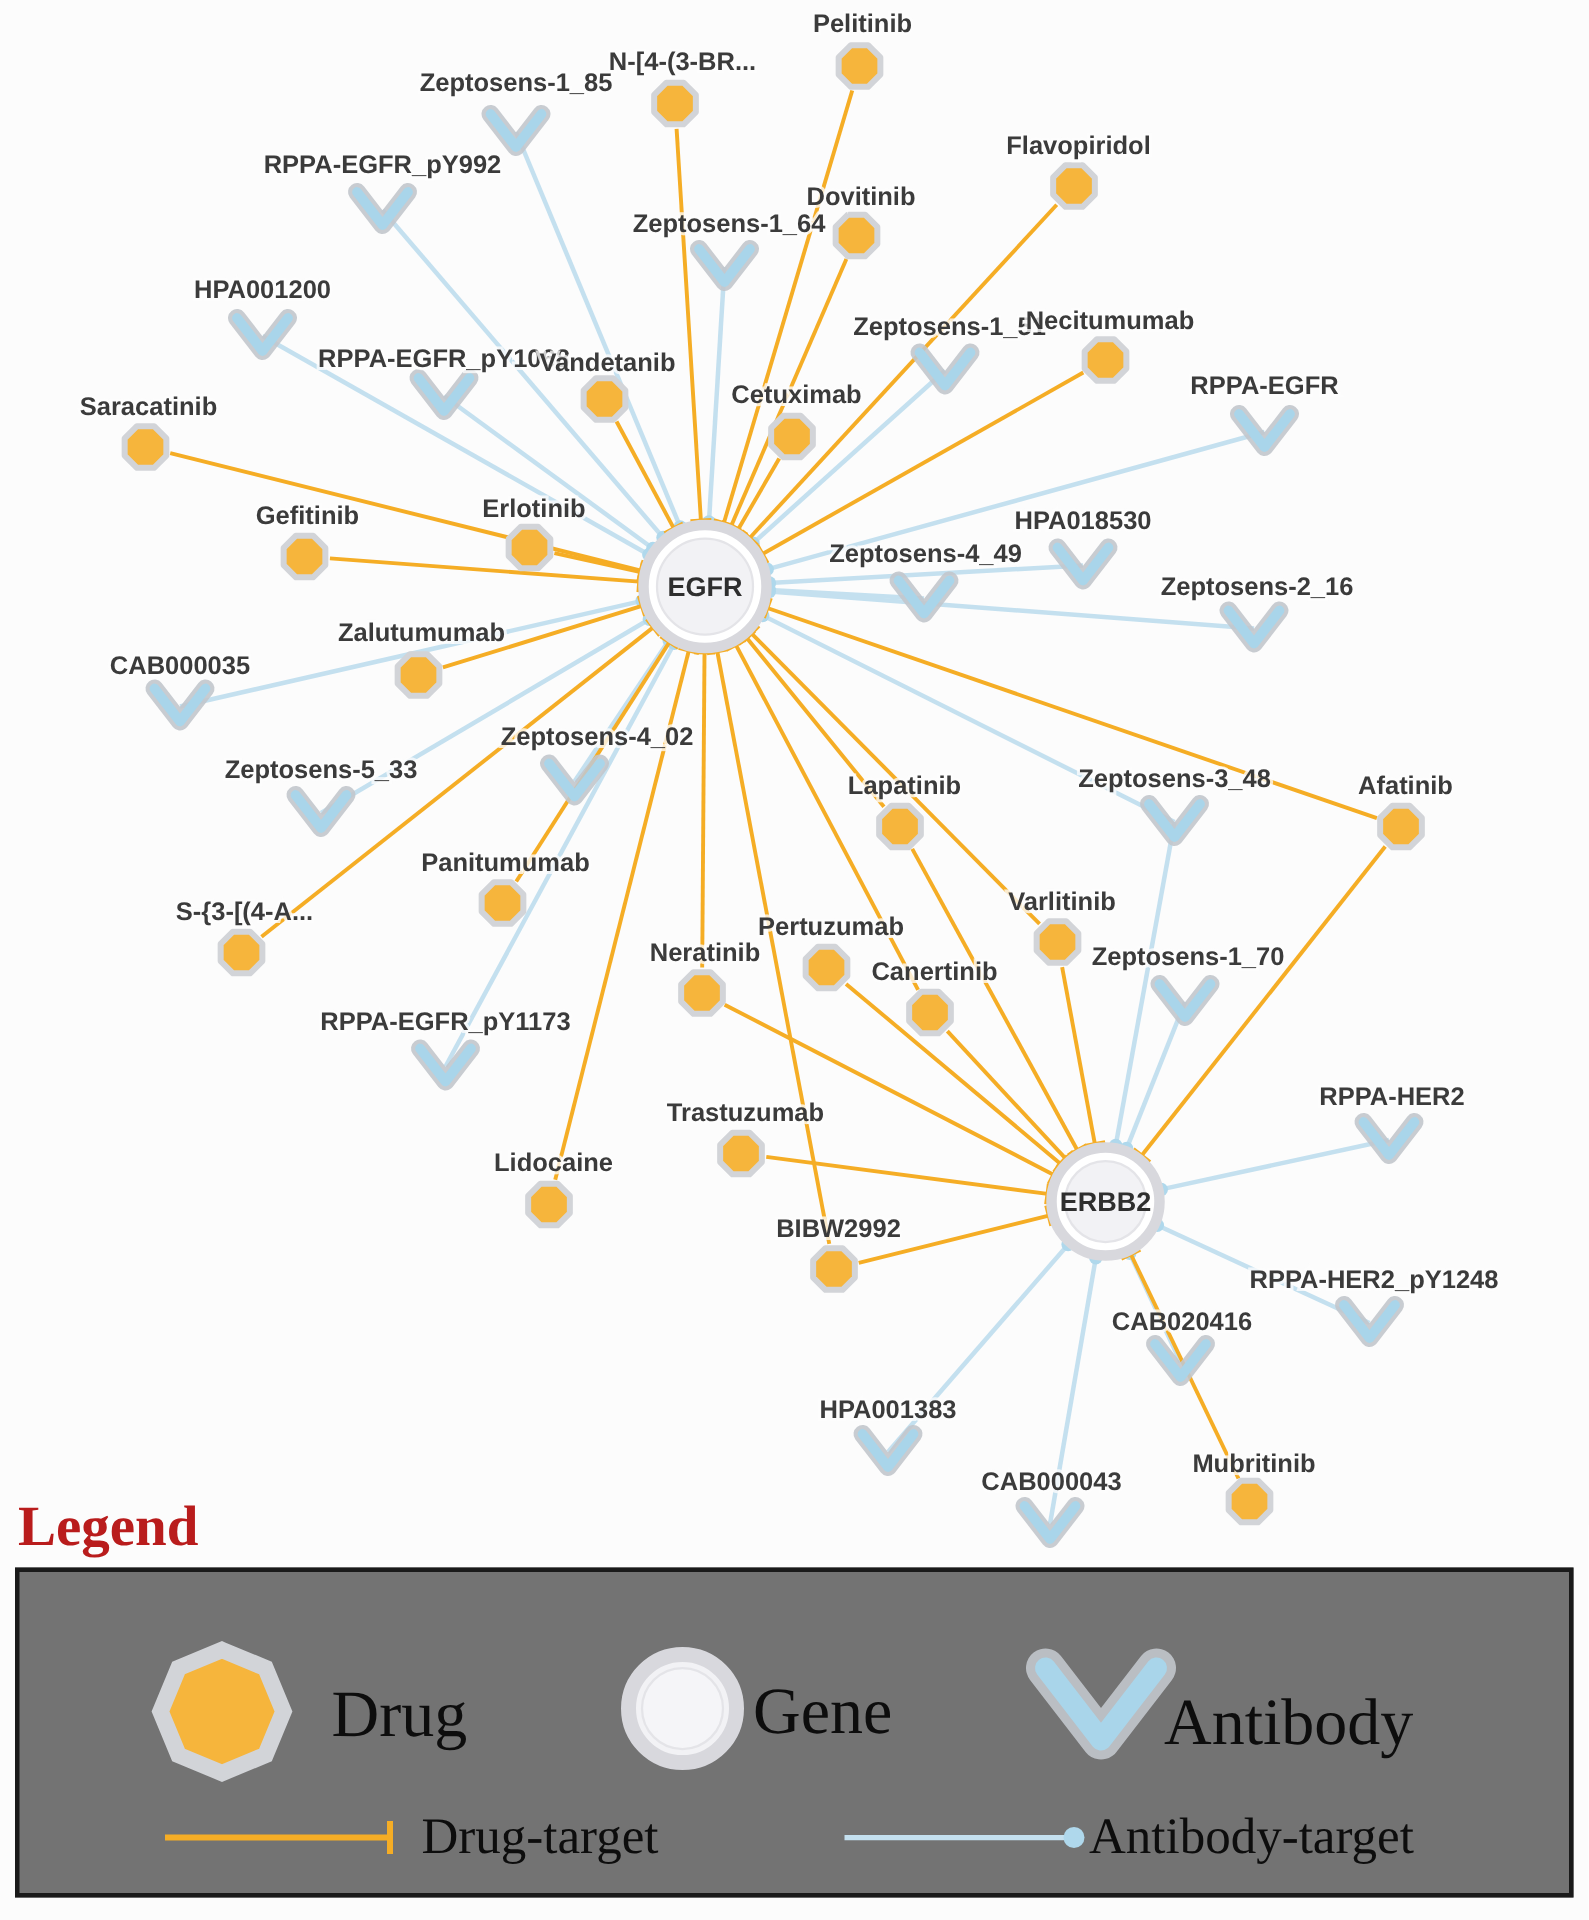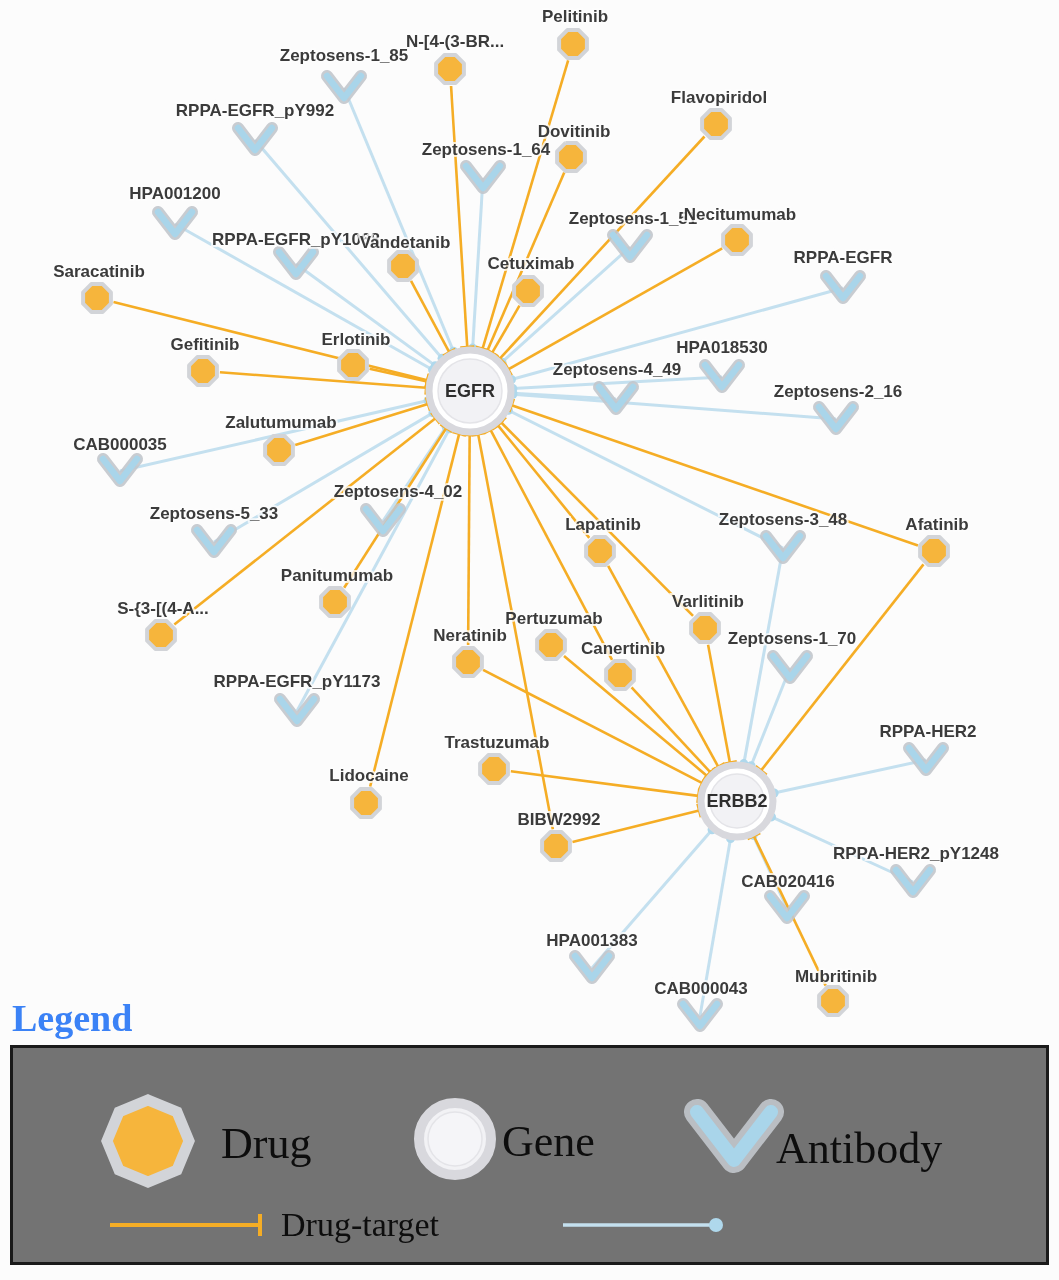--- a/index.html
+++ b/index.html
@@ -4,21 +4,21 @@
 <style>
   html,body{margin:0;padding:0;background:#ffffff;}
   .canvas{position:relative;width:1059px;height:1280px;background:#FCFCFC;overflow:hidden;
           font-family:"Liberation Sans",sans-serif;}
   #network-svg{position:absolute;left:0;top:0;}
   #network-svg text{font-family:"Liberation Sans",sans-serif;font-weight:700;font-size:17px;
           fill:#3b3b3b;text-anchor:middle;paint-order:stroke;stroke:rgba(252,252,252,0.78);
           stroke-width:4px;}
   #network-svg text.gene-label{font-size:18px;fill:#2e2e2e;stroke:none;}
   .legend-title{position:absolute;left:12px;top:996px;font-family:"Liberation Serif",serif;
-          font-weight:700;font-size:38px;color:#3b82f6;}
+          font-weight:700;font-size:38px;color:#b91c1c;}
   .legend-box{position:absolute;left:10px;top:1045px;width:1033px;height:214px;
           border:3px solid #1a1a1a;background:#737373;}
   .legend-box .abs{position:absolute;}
   .legend-label{position:absolute;transform:translateY(-50%);font-family:"Liberation Serif",serif;
           font-size:44px;color:#0d0d0d;white-space:nowrap;}
   .legend-label.small{font-size:34px;text-align:center;}
 </style>
 </head>
 <body>
 
@@ -322,14 +322,15 @@
     <svg class="abs" style="left:95px;top:163px" width="168" height="28">
       <line x1="2" y1="14" x2="152" y2="14" stroke="#F5AD25" stroke-width="4"></line>
       <line x1="152" y1="3" x2="152" y2="25" stroke="#F5AD25" stroke-width="4"></line>
     </svg>
     <span class="legend-label small" style="left:268px;top:177px">Drug-target</span>
 
     <svg class="abs" style="left:548px;top:163px" width="168" height="28">
       <line x1="2" y1="14" x2="150" y2="14" stroke="#C4E0EF" stroke-width="3.5"></line>
       <circle cx="155" cy="14" r="7" fill="#AFD8EC"></circle>
     </svg>
+    <span class="legend-label small" style="left:713px;top:177px">Antibody-target</span>
   </div>
 </div>
 
 </body></html>

